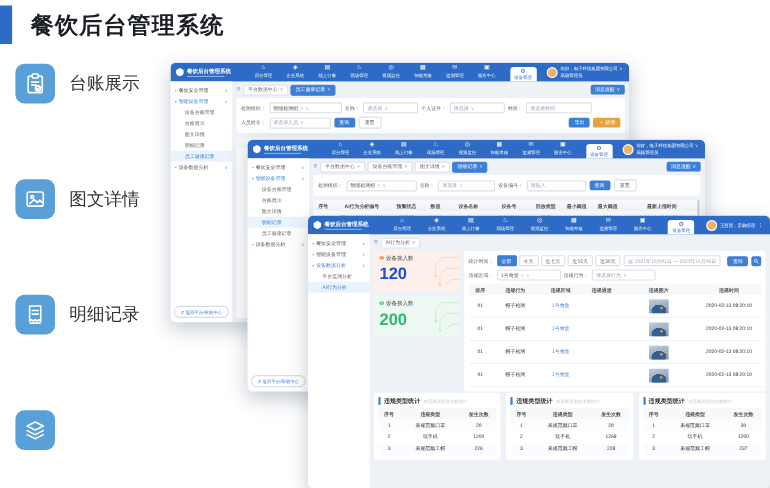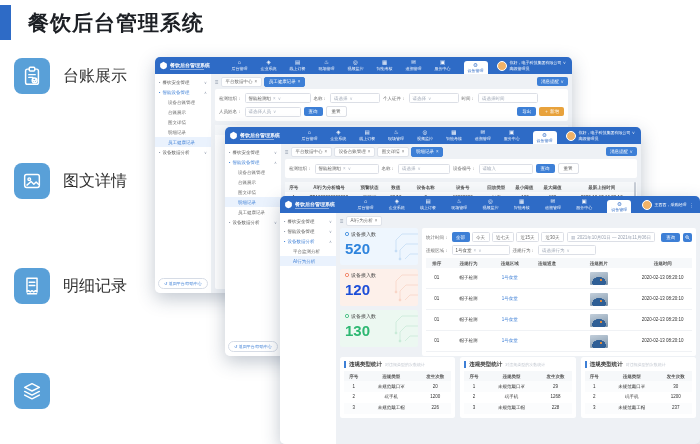--- a/index.html
+++ b/index.html
@@ -612,34 +612,20 @@
         <span style="display:flex;gap:2.5px;">
             <span class="tab">
               <span>AI行为分析</span>
               <span class="x">×</span>
             </span>
           </span>
       </div>
       <div class="content3">
         <div class="row3" style="flex:0 0 auto;">
           <div class="cards">
-            <div class="card card-blue">
-              <svg width="46" height="37" viewBox="0 0 46 37" stroke="#9cc4ec" stroke-width="0.7" fill="none">
-                  <polyline points="46,6 30,6 24,12 24,22"></polyline>
-                  <polyline points="46,16 34,16 28,22 28,30"></polyline>
-                  <polyline points="46,26 38,26 33,31"></polyline>
-                  <circle cx="24" cy="23" r="1" fill="#9cc4ec"></circle>
-                  <circle cx="28" cy="31" r="1" fill="#9cc4ec"></circle>
-                </svg>
-              <div class="card-title">
-                  <span class="dot"></span>
-                  <span>设备接入数</span>
-                </div>
-              <div class="num">520</div>
-            </div>
             <div class="card card-orange">
               <svg width="46" height="37" viewBox="0 0 46 37" stroke="#f4b9a2" stroke-width="0.7" fill="none">
                   <polyline points="46,6 30,6 24,12 24,22"></polyline>
                   <polyline points="46,16 34,16 28,22 28,30"></polyline>
                   <polyline points="46,26 38,26 33,31"></polyline>
                   <circle cx="24" cy="23" r="1" fill="#f4b9a2"></circle>
                   <circle cx="28" cy="31" r="1" fill="#f4b9a2"></circle>
                 </svg>
               <div class="card-title">
                   <span class="dot"></span>
@@ -652,21 +638,21 @@
                   <polyline points="46,6 30,6 24,12 24,22"></polyline>
                   <polyline points="46,16 34,16 28,22 28,30"></polyline>
                   <polyline points="46,26 38,26 33,31"></polyline>
                   <circle cx="24" cy="23" r="1" fill="#a4dcbf"></circle>
                   <circle cx="28" cy="31" r="1" fill="#a4dcbf"></circle>
                 </svg>
               <div class="card-title">
                   <span class="dot"></span>
                   <span>设备接入数</span>
                 </div>
-              <div class="num">130</div>
+              <div class="num">200</div>
             </div>
           </div>
           <div class="rpanel">
             <div class="f-row">
               <span class="flabel">统计时间：</span>
               <span class="segwrap">
                   <span class="seg seg-active">全部</span>
                   <span class="seg">今天</span>
                   <span class="seg">近七天</span>
                   <span class="seg">近15天</span>

